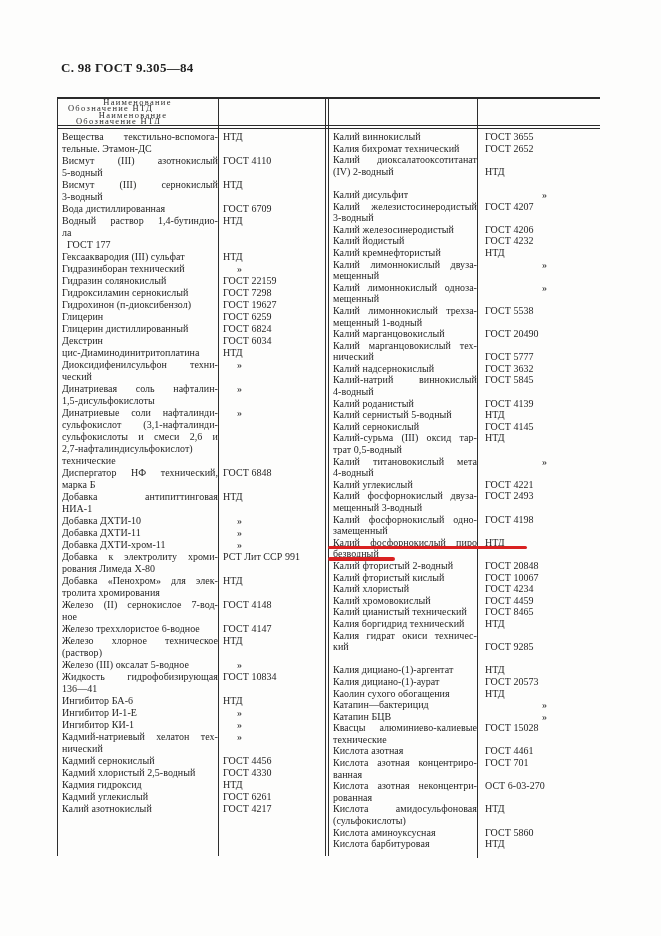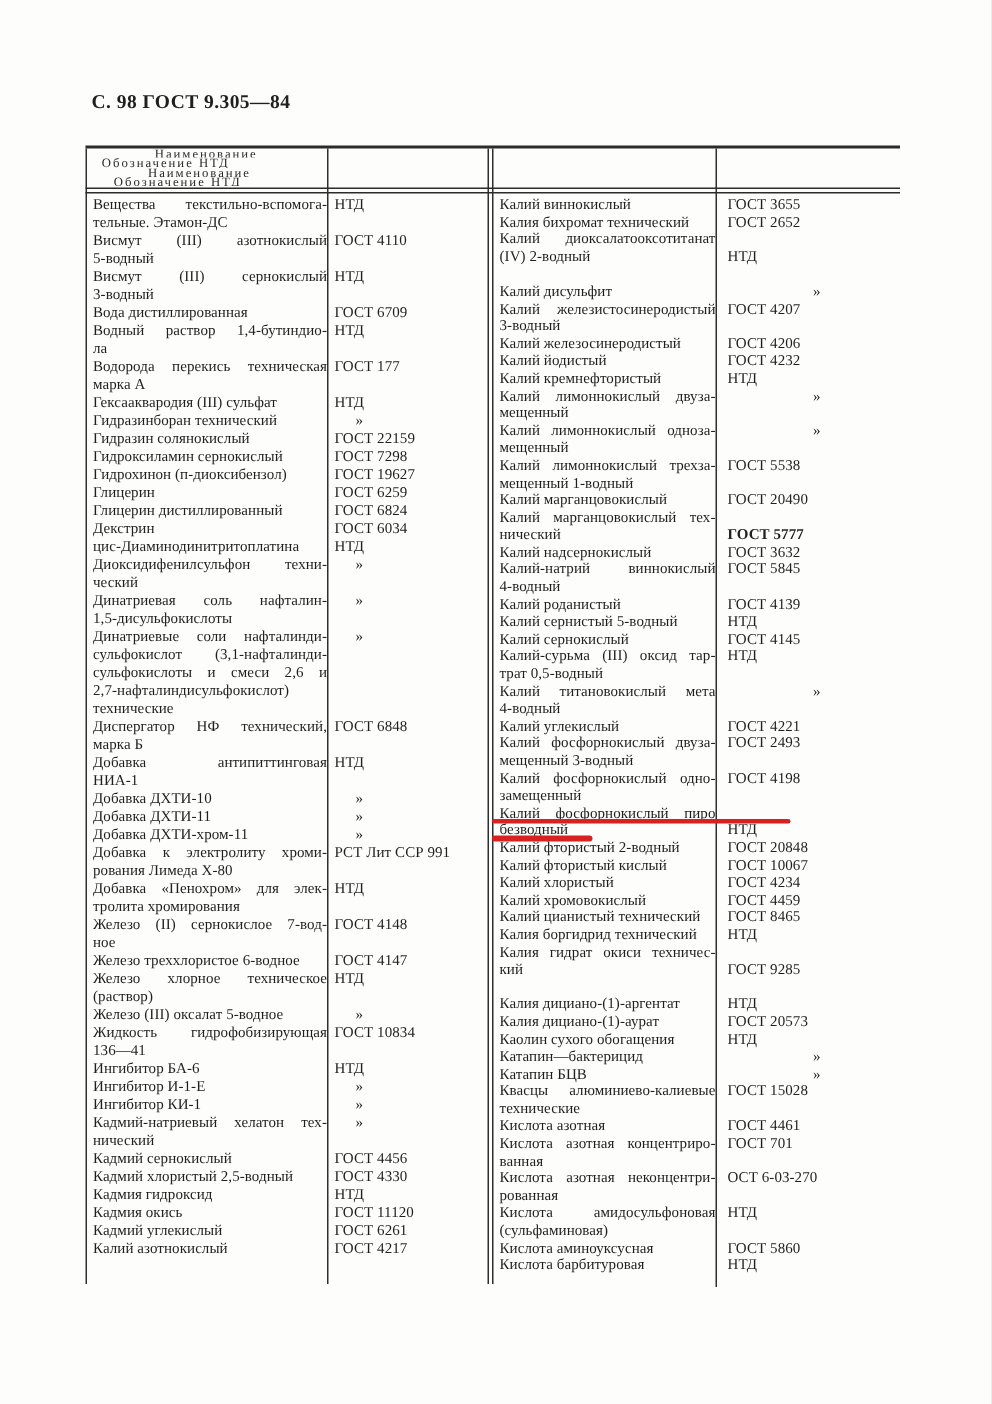--- a/index.html
+++ b/index.html
@@ -49,24 +49,24 @@
   .half-right .name{width:144px;}
   .line{overflow:visible;white-space:nowrap;}
   .half-left  .line{height:12px;line-height:12px;}
   .half-right .line{height:11.6px;line-height:11.6px;}
   .line.jl{white-space:normal;text-align:justify;text-align-last:justify;}
   .name,.val{font-size:10px;letter-spacing:.05px;}
   .val{flex:none;white-space:nowrap;}
   .half-left  .val{margin-left:5px;line-height:12px;width:98px;}
   .half-right .val{margin-left:8px;line-height:11.6px;width:110px;}
   .val.shift1 span{display:inline-block;}
-  .half-right .val.shift1 span{margin-top:11.6px;font-weight:bold;}
+  .half-right .val.shift1 span{margin-top:11.6px;}
   .half-left  .val .ditto{margin-left:14px;}
   .half-right .val .ditto{margin-left:57px;}
-  .row.red{position:relative;align-items:flex-end;}
+  .row.red{position:relative;}
   .row.red::before{
     content:"";position:absolute;left:-5px;top:8.8px;width:199px;height:3.6px;
     background:var(--mark,#d92121);border-radius:2px;z-index:3;
   }
   .row.red::after{
     content:"";position:absolute;left:-5px;top:20.4px;width:67px;height:3.4px;
     background:var(--mark,#d92121);border-radius:2px;z-index:3;
   }
 </style>
 </head>
@@ -119,24 +119,20 @@
           <div class="val"><span>ГОСТ 6709</span></div>
         </div>
         <div class="row">
           <div class="name">
             <div class="line jl">Водный раствор 1,4-бутиндио-</div>
             <div class="line">ла</div>
           </div>
           <div class="val"><span>НТД</span></div>
         </div>
         <div class="row">
-          <div class="name">
-            <div class="line jl">Водорода перекись техническая</div>
-            <div class="line">марка А</div>
-          </div>
           <div class="val"><span>ГОСТ 177</span></div>
         </div>
         <div class="row">
           <div class="name">
             <div class="line">Гексааквародия (III) сульфат</div>
           </div>
           <div class="val"><span>НТД</span></div>
         </div>
         <div class="row">
           <div class="name">
@@ -327,26 +323,20 @@
           <div class="val"><span>ГОСТ 4330</span></div>
         </div>
         <div class="row">
           <div class="name">
             <div class="line">Кадмия гидроксид</div>
           </div>
           <div class="val"><span>НТД</span></div>
         </div>
         <div class="row">
           <div class="name">
-            <div class="line">Кадмия окись</div>
-          </div>
-          <div class="val"><span>ГОСТ 11120</span></div>
-        </div>
-        <div class="row">
-          <div class="name">
             <div class="line">Кадмий углекислый</div>
           </div>
           <div class="val"><span>ГОСТ 6261</span></div>
         </div>
         <div class="row">
           <div class="name">
             <div class="line">Калий азотнокислый</div>
           </div>
           <div class="val"><span>ГОСТ 4217</span></div>
         </div>
@@ -604,21 +594,21 @@
         <div class="row">
           <div class="name">
             <div class="line jl">Кислота азотная неконцентри-</div>
             <div class="line">рованная</div>
           </div>
           <div class="val"><span>ОСТ 6-03-270</span></div>
         </div>
         <div class="row">
           <div class="name">
             <div class="line jl">Кислота амидосульфоновая</div>
-            <div class="line">(сульфаминовая)</div>
+            <div class="line">(сульфокислоты)</div>
           </div>
           <div class="val"><span>НТД</span></div>
         </div>
         <div class="row">
           <div class="name">
             <div class="line">Кислота аминоуксусная</div>
           </div>
           <div class="val"><span>ГОСТ 5860</span></div>
         </div>
         <div class="row">

